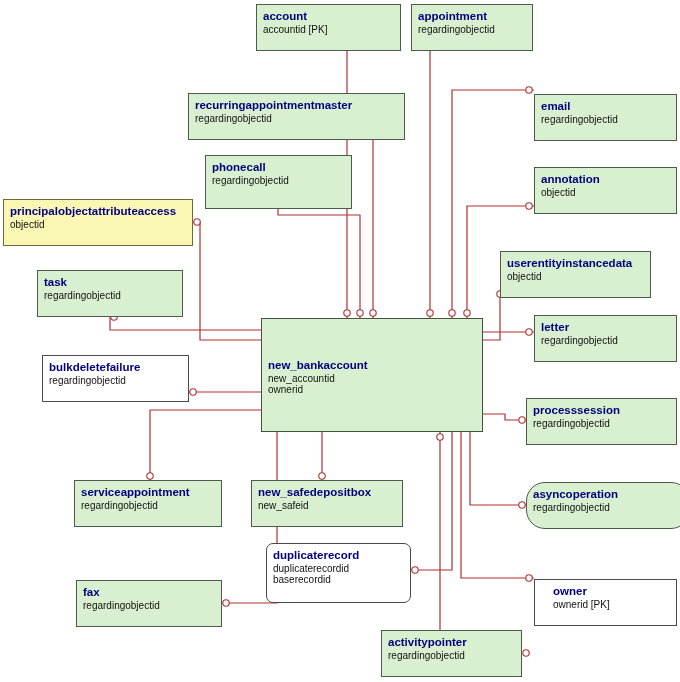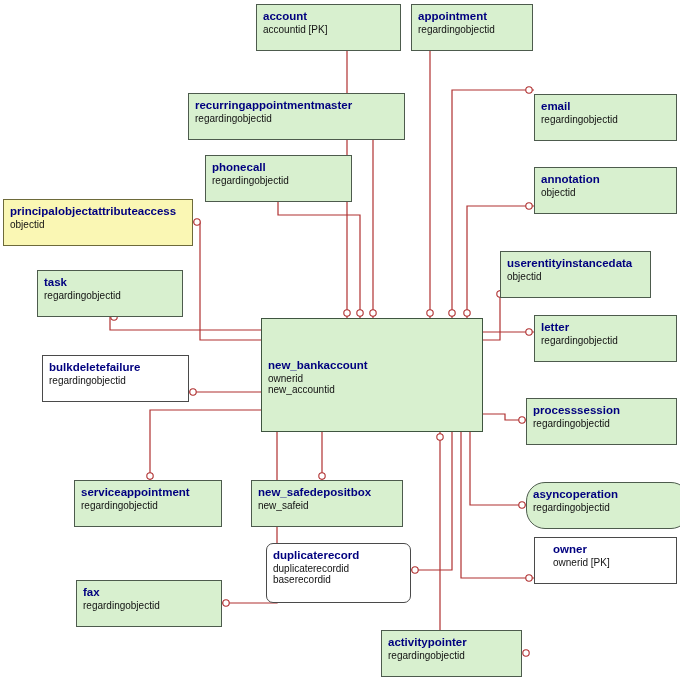--- a/index.html
+++ b/index.html
@@ -121,21 +121,21 @@
   <div class="node green" style="left:534px;top:66px;width:143px;height:47px;margin-top:28px;">
     <div class="title">email</div>
     <div class="attr">regardingobjectid</div>
   </div>
 
   <div class="node green" style="left:188px;top:93px;width:217px;height:47px;">
     <div class="title">recurringappointmentmaster</div>
     <div class="attr">regardingobjectid</div>
   </div>
 
-  <div class="node green" style="left:205px;top:155px;width:147px;height:47px;">
+  <div class="node green" style="left:205px;top:155px;width:147px;height:54px;">
     <div class="title">phonecall</div>
     <div class="attr">regardingobjectid</div>
   </div>
 
   <div class="node green" style="left:534px;top:167px;width:143px;height:47px;">
     <div class="title">annotation</div>
     <div class="attr">objectid</div>
   </div>
 
   <div class="node yellow" style="left:3px;top:199px;width:190px;height:47px;">
@@ -153,22 +153,22 @@
     <div class="attr">regardingobjectid</div>
   </div>
 
   <div class="node green" style="left:534px;top:315px;width:143px;height:47px;">
     <div class="title">letter</div>
     <div class="attr">regardingobjectid</div>
   </div>
 
   <div class="node center" style="left:261px;top:318px;width:222px;height:114px;padding-top:40px;">
     <div class="title">new_bankaccount</div>
+    <div class="attr">new_accountid</div>
     <div class="attr">ownerid</div>
-    <div class="attr">new_accountid</div>
   </div>
 
   <div class="node white" style="left:42px;top:355px;width:147px;height:47px;">
     <div class="title">bulkdeletefailure</div>
     <div class="attr">regardingobjectid</div>
   </div>
 
   <div class="node green" style="left:526px;top:398px;width:151px;height:47px;">
     <div class="title">processsession</div>
     <div class="attr">regardingobjectid</div>
@@ -188,21 +188,21 @@
     <div class="title">asyncoperation</div>
     <div class="attr">regardingobjectid</div>
   </div>
 
   <div class="node white" style="left:266px;top:543px;width:145px;height:60px;border-radius:7px;">
     <div class="title">duplicaterecord</div>
     <div class="attr">duplicaterecordid</div>
     <div class="attr">baserecordid</div>
   </div>
 
-  <div class="node white" style="left:534px;top:537px;width:143px;height:47px;padding-left:18px;">
+  <div class="node white" style="left:534px;top:579px;width:143px;height:47px;padding-left:18px;">
     <div class="title">owner</div>
     <div class="attr">ownerid  [PK]</div>
   </div>
 
   <div class="node green" style="left:76px;top:580px;width:146px;height:47px;">
     <div class="title">fax</div>
     <div class="attr">regardingobjectid</div>
   </div>
 
   <div class="node green" style="left:381px;top:630px;width:141px;height:47px;">

